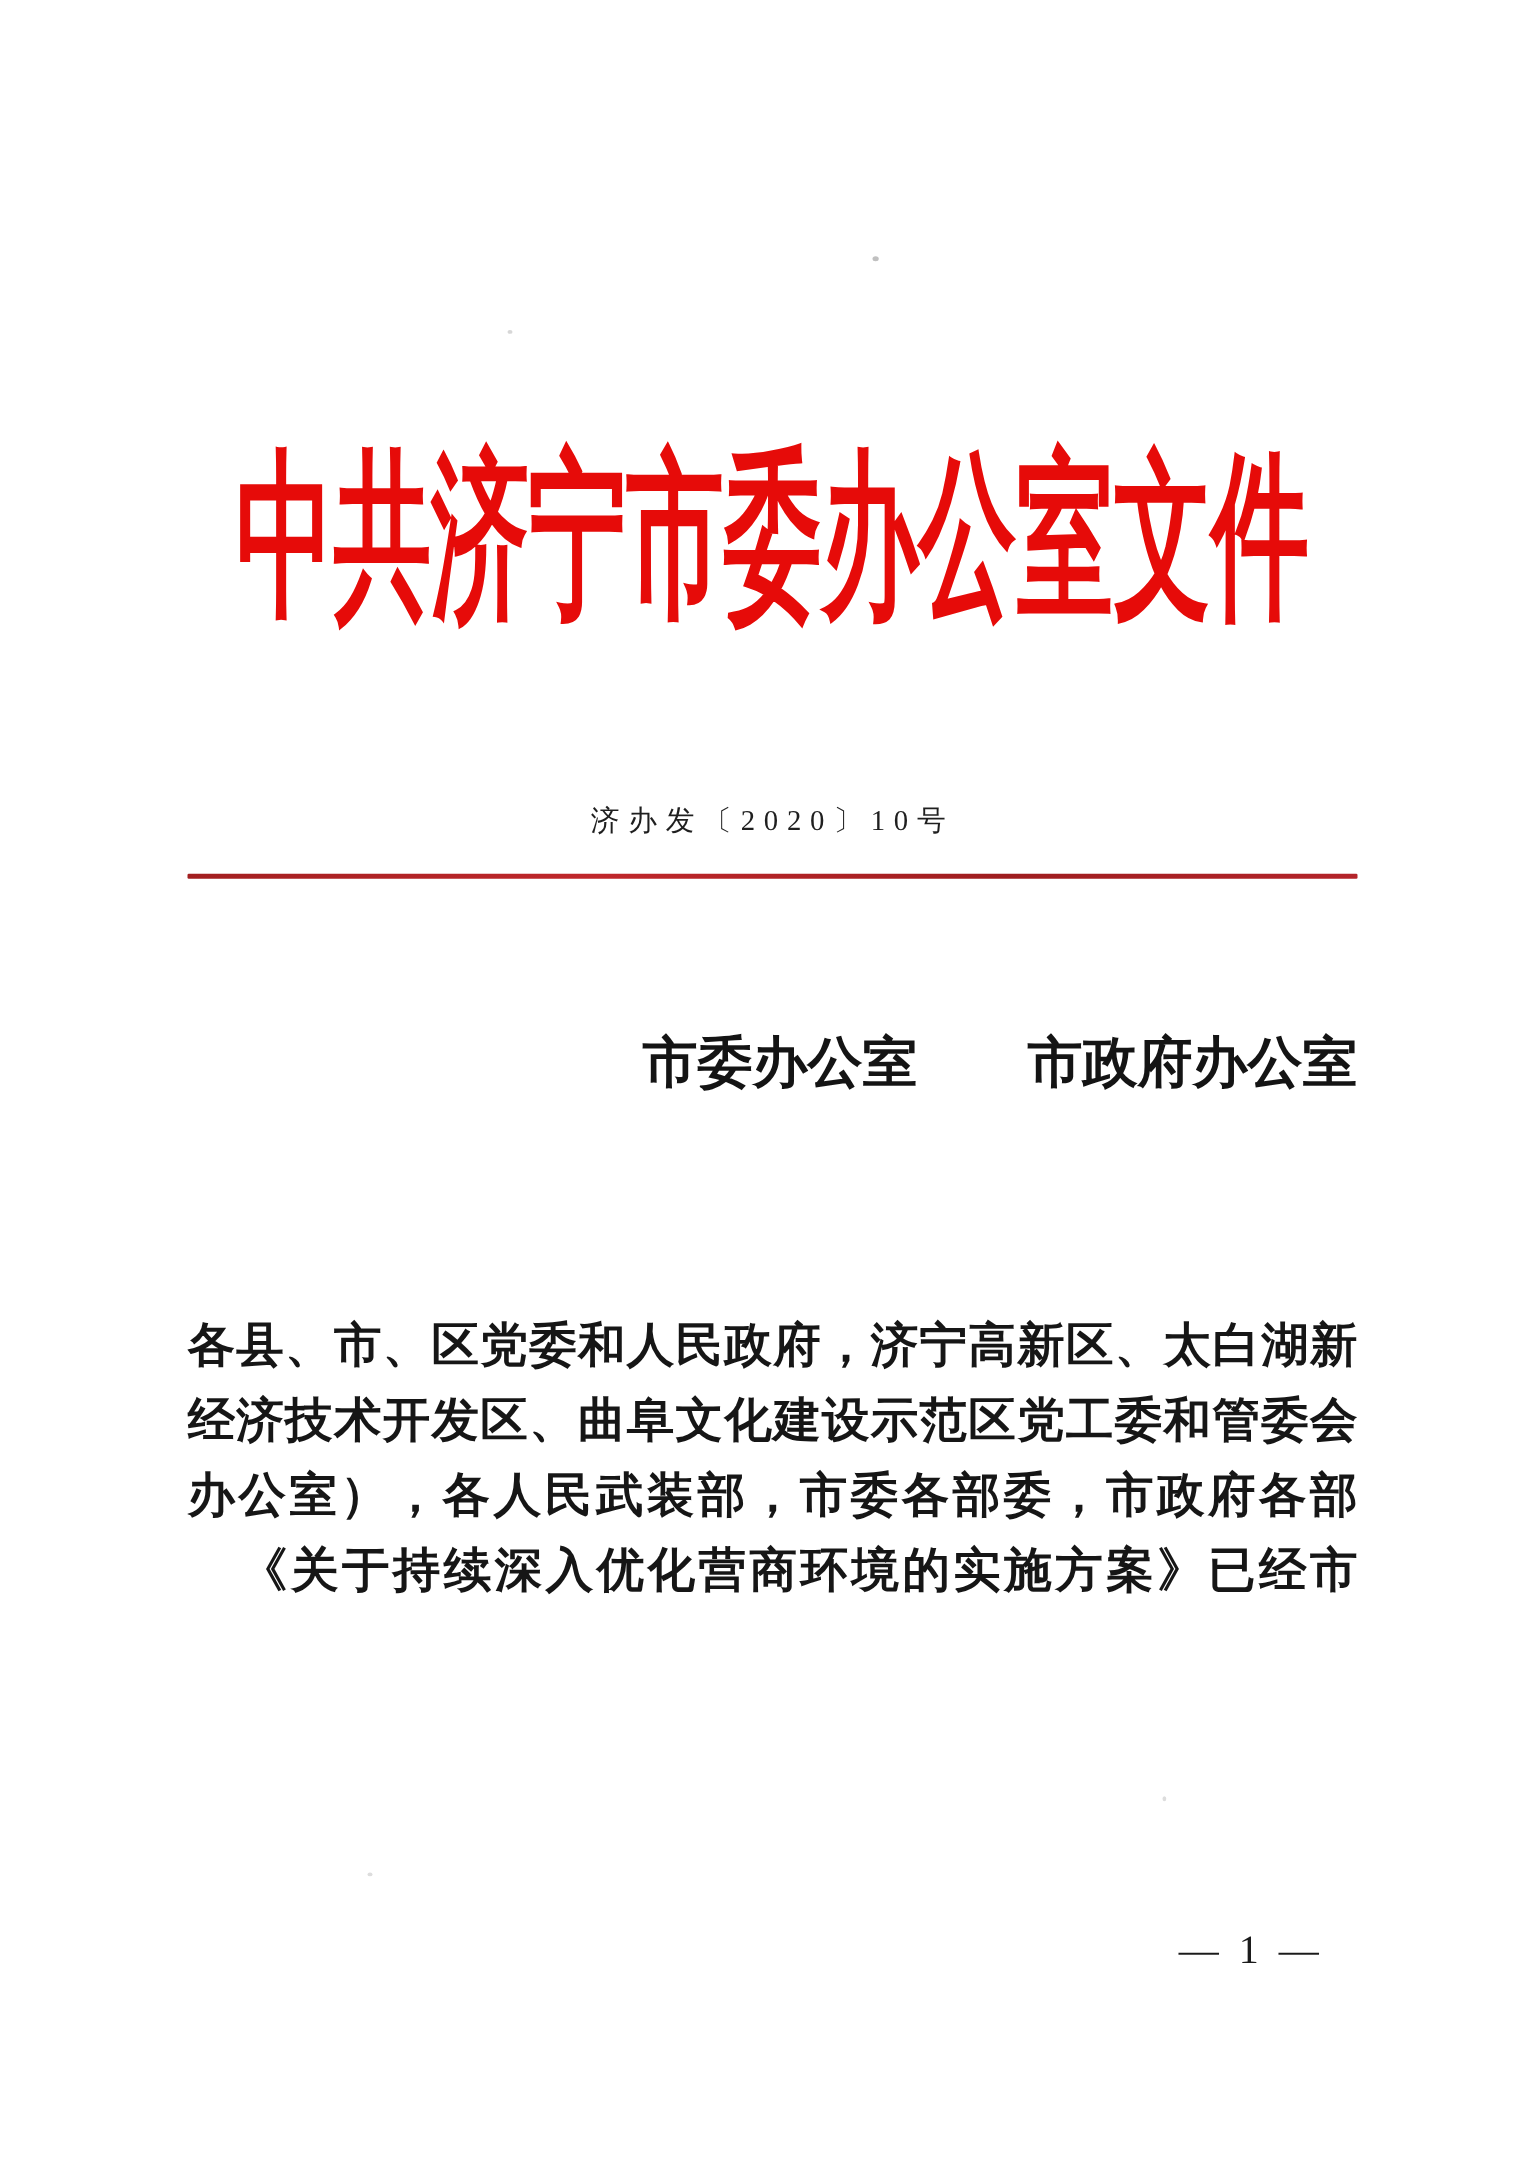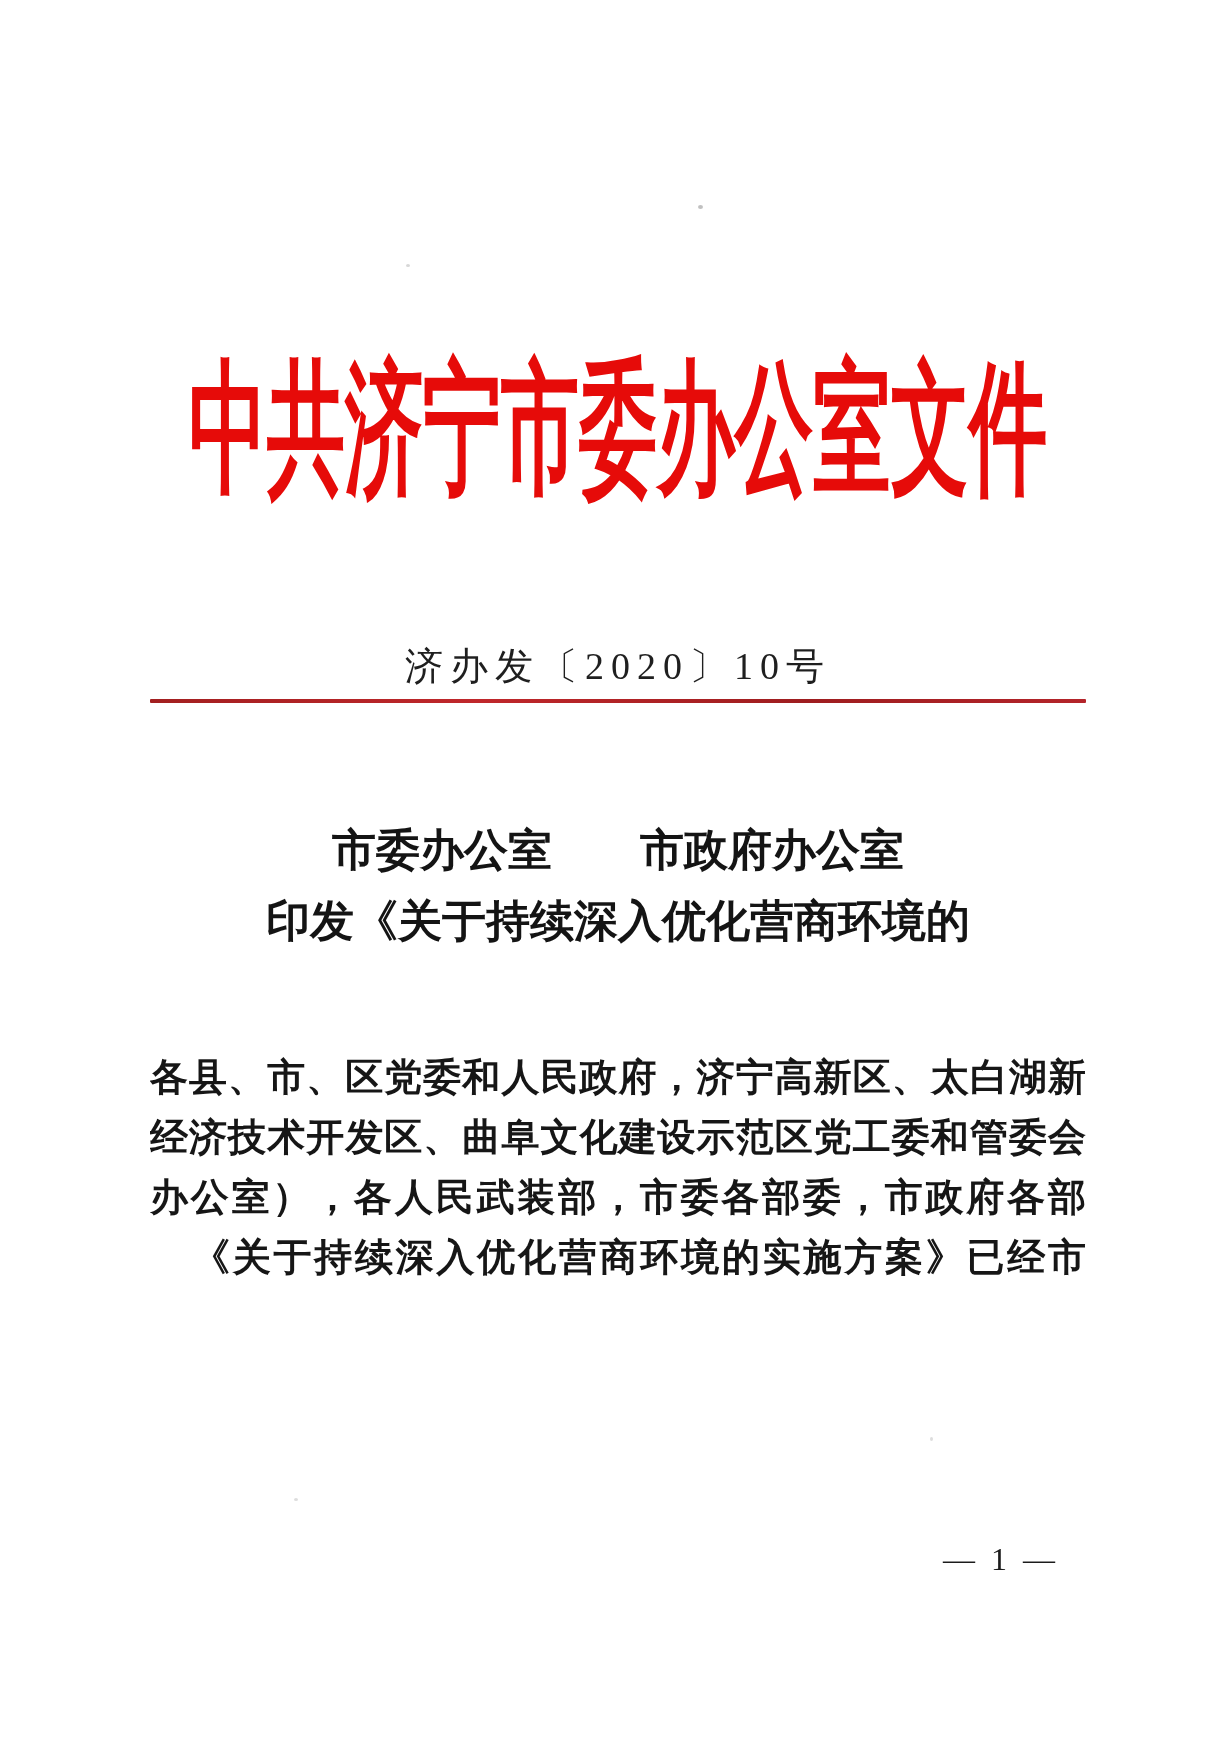--- a/index.html
+++ b/index.html
@@ -29,21 +29,21 @@
     color: #e60b09;
     white-space: nowrap;
     font-family: "Liberation Serif", "DejaVu Serif", serif;
   }
 
   .doc-number {
     position: absolute;
     top: 641px;
     left: 618px;
     transform: translateX(-50%);
-    font-size: 38px;
+    font-size: 23px;
     letter-spacing: 7px;
     color: #1f1f1f;
     white-space: nowrap;
     font-weight: 500;
     font-family: "Liberation Serif", "DejaVu Serif", serif;
   }
 
   .red-rule {
     position: absolute;
     top: 699px;
@@ -52,21 +52,21 @@
     height: 4px;
     background: linear-gradient(90deg, #a21f20, #c0272b 35%, #9e1d1f 70%, #b4242a);
     border-radius: 1px;
   }
 
   .doc-title {
     position: absolute;
     top: 815px;
     left: 150px;
     width: 936px;
-    text-align: center;
+    text-align: right;
     font-weight: bold;
     color: #141414;
     font-size: 44px;
     line-height: 71px;
     font-family: "Liberation Serif", "DejaVu Serif", serif;
   }
   .doc-title .title-line { white-space: nowrap; }
 
   .body-text {
     position: absolute;
@@ -121,21 +121,20 @@
   <div class="speck s4"></div>
 
   <div class="masthead">中共济宁市委办公室文件</div>
 
   <div class="doc-number">济办发〔2020〕10号</div>
 
   <div class="red-rule"></div>
 
   <div class="doc-title">
     <div class="title-line">市委办公室　　市政府办公室</div>
-    <div class="title-line">印发《关于持续深入优化营商环境的</div>
   </div>
 
   <div class="body-text">
     <div class="body-line justify">各县、市、区党委和人民政府，济宁高新区、太白湖新区、济宁</div>
     <div class="body-line justify">经济技术开发区、曲阜文化建设示范区党工委和管委会（推进</div>
     <div class="body-line justify">办公室），各人民武装部，市委各部委，市政府各部门，各人民</div>
     <div class="body-line justify indent">《关于持续深入优化营商环境的实施方案》已经市委、市政</div>
   </div>
 
   <div class="page-number">— 1 —</div>

